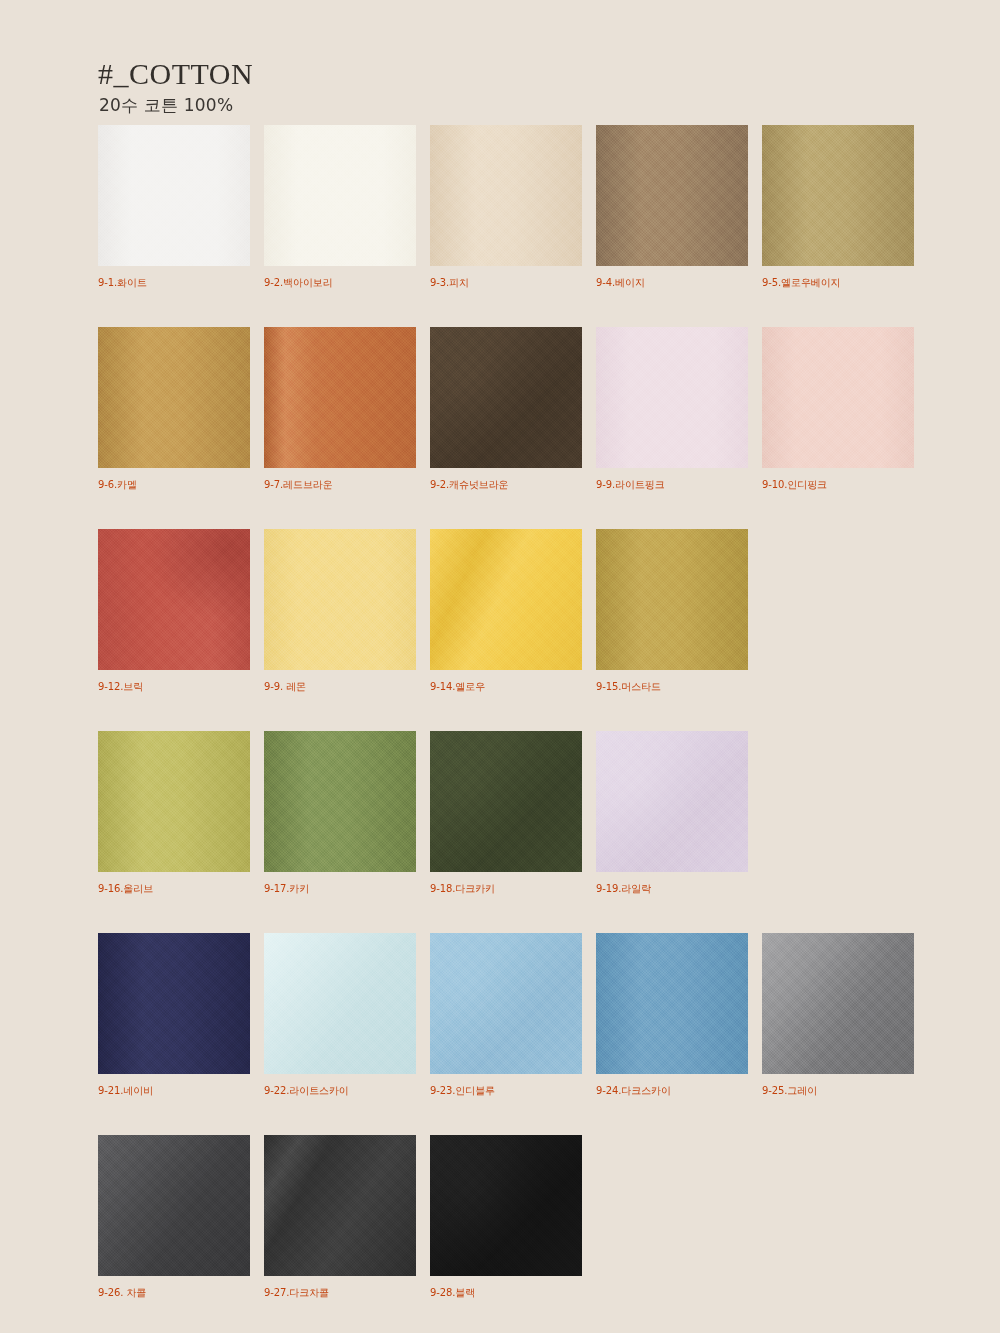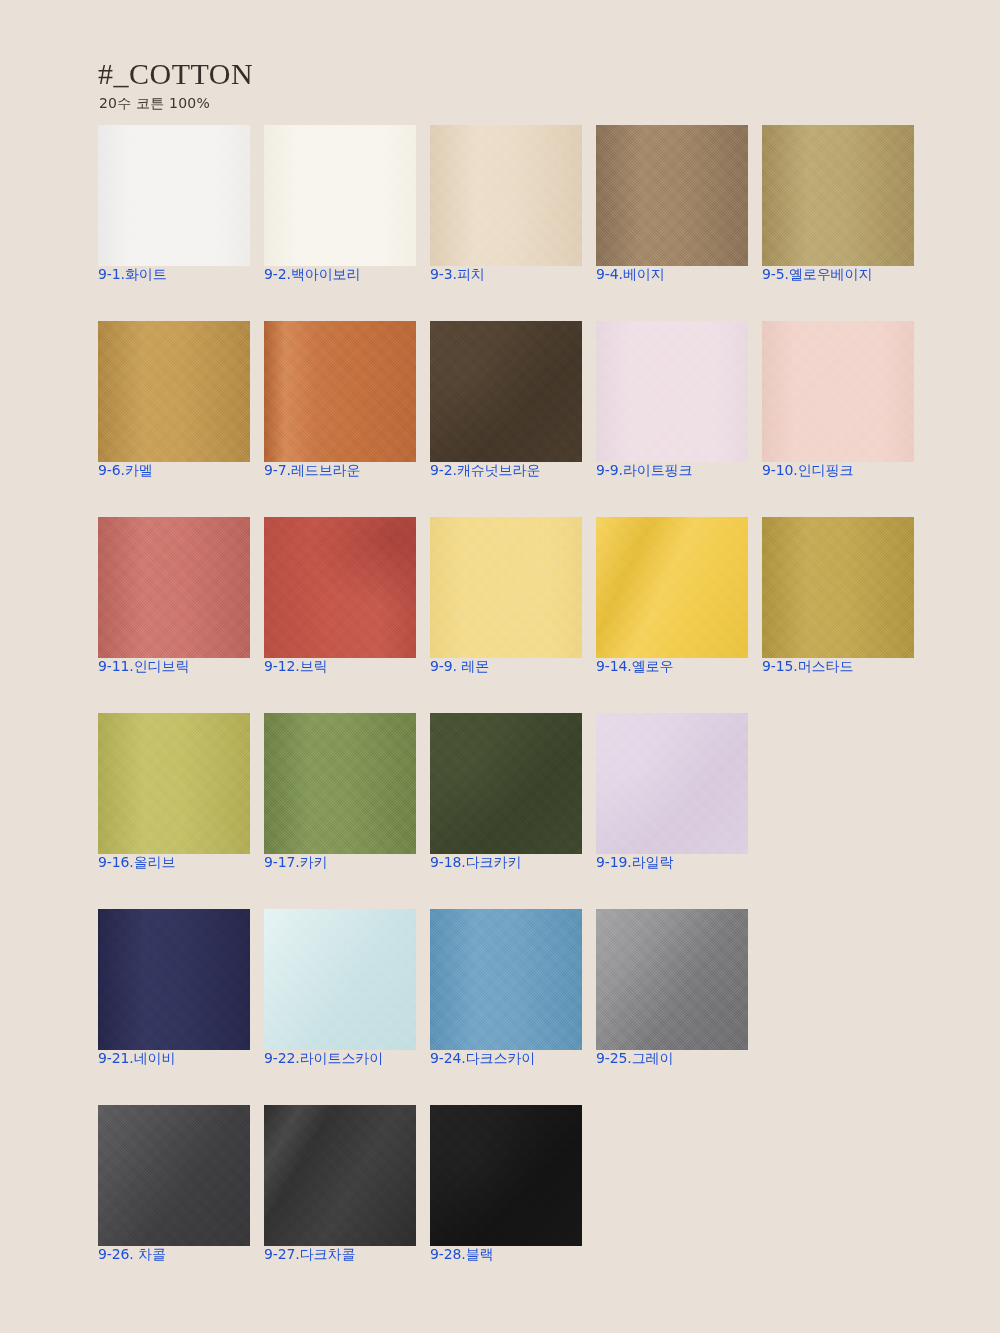--- a/index.html
+++ b/index.html
@@ -40,21 +40,21 @@
     font-size: 30px;
     font-weight: 400;
     letter-spacing: 0.5px;
     line-height: 1.06;
     color: #332f2b;
     margin: 0;
     white-space: nowrap;
   }
   .subtitle {
     font-family: "DejaVu Sans", "Liberation Sans", sans-serif;
-    font-size: 14px;
+    font-size: 17px;
     font-weight: 400;
     letter-spacing: 0.2px;
     line-height: 1.1;
     margin: 6px 0 4px 1px;
     color: #3a3632;
     white-space: nowrap;
   }
 
   
   .grid {
@@ -107,24 +107,24 @@
   }
   
   .fold {
     position: absolute;
     inset: 0;
     pointer-events: none;
   }
 
   .label {
     font-family: "DejaVu Sans", "Liberation Sans", sans-serif;
-    font-size: 14px;
+    font-size: 10px;
     letter-spacing: -0.1px;
-    color: #1d4ed8;
-    margin-top: 0;
+    color: #c2410c;
+    margin-top: 10px;
     white-space: nowrap;
   }
 </style>
 </head>
 <body style="background: rgb(233, 225, 215);">
 
 <div class="sheet" style="background: rgb(233, 225, 215);">
 
   <div class="header">
     <h1 class="title">#_COTTON</h1>
@@ -191,26 +191,20 @@
         </div>
         <div class="cell">
           <div class="swatch" style="background: rgb(242, 213, 204);">
             <div class="fold" style="background: linear-gradient(90deg, rgba(227, 191, 180, 0.533) 0%, transparent 22%, transparent 78%, rgba(227, 191, 180, 0.4) 100%);"></div>
           </div>
           <div class="label">9-10.인디핑크</div>
         </div>
       </div>
       <div class="row">
         <div class="cell">
-          <div class="swatch" style="background: rgb(201, 113, 105);">
-            <div class="fold" style="background: linear-gradient(90deg, rgba(171, 90, 83, 0.6) 0%, rgba(217, 139, 130, 0.333) 30%, rgba(217, 139, 130, 0.2) 55%, rgba(171, 90, 83, 0.533) 100%);"></div>
-          </div>
-          <div class="label">9-11.인디브릭</div>
-        </div>
-        <div class="cell">
           <div class="swatch" style="background: rgb(196, 86, 74);">
             <div class="fold" style="background: radial-gradient(90% 80% at 85% 15%, rgba(162, 63, 55, 0.8) 0%, transparent 62%), linear-gradient(90deg, rgba(162, 63, 55, 0.333) 0%, transparent 40%, rgba(210, 109, 96, 0.2) 75%, rgba(162, 63, 55, 0.4) 100%);"></div>
           </div>
           <div class="label">9-12.브릭</div>
         </div>
         <div class="cell">
           <div class="swatch" style="background: rgb(244, 220, 142);">
             <div class="fold" style="background: linear-gradient(90deg, rgba(230, 203, 116, 0.533) 0%, transparent 22%, transparent 78%, rgba(230, 203, 116, 0.4) 100%);"></div>
           </div>
           <div class="label">9-9. 레몬</div>
@@ -261,20 +255,26 @@
           </div>
           <div class="label">9-21.네이비</div>
         </div>
         <div class="cell">
           <div class="swatch" style="background: rgb(211, 232, 234);">
             <div class="fold" style="background: linear-gradient(125deg, rgba(242, 251, 251, 0.6) 0%, rgba(242, 251, 251, 0.2) 26%, rgba(188, 217, 221, 0.4) 58%, rgba(188, 217, 221, 0.667) 100%);"></div>
           </div>
           <div class="label">9-22.라이트스카이</div>
         </div>
         <div class="cell">
+          <div class="swatch" style="background: rgb(156, 196, 220);">
+            <div class="fold" style="background: linear-gradient(135deg, rgba(182, 214, 233, 0.333) 0%, transparent 30%, rgba(132, 176, 205, 0.467) 62%, rgba(132, 176, 205, 0.2) 100%), radial-gradient(70% 90% at 30% 40%, rgba(182, 214, 233, 0.267) 0%, transparent 70%);"></div>
+          </div>
+          <div class="label">9-23.인디블루</div>
+        </div>
+        <div class="cell">
           <div class="swatch" style="background: rgb(108, 158, 192);">
             <div class="fold" style="background: linear-gradient(90deg, rgba(84, 138, 175, 0.6) 0%, rgba(133, 180, 209, 0.333) 30%, rgba(133, 180, 209, 0.2) 55%, rgba(84, 138, 175, 0.533) 100%);"></div>
           </div>
           <div class="label">9-24.다크스카이</div>
         </div>
         <div class="cell">
           <div class="swatch" style="background: rgb(142, 142, 144);">
             <div class="fold" style="background: linear-gradient(125deg, rgba(181, 181, 183, 0.6) 0%, rgba(181, 181, 183, 0.2) 26%, rgba(94, 94, 96, 0.4) 58%, rgba(94, 94, 96, 0.667) 100%);"></div>
           </div>
           <div class="label">9-25.그레이</div>

